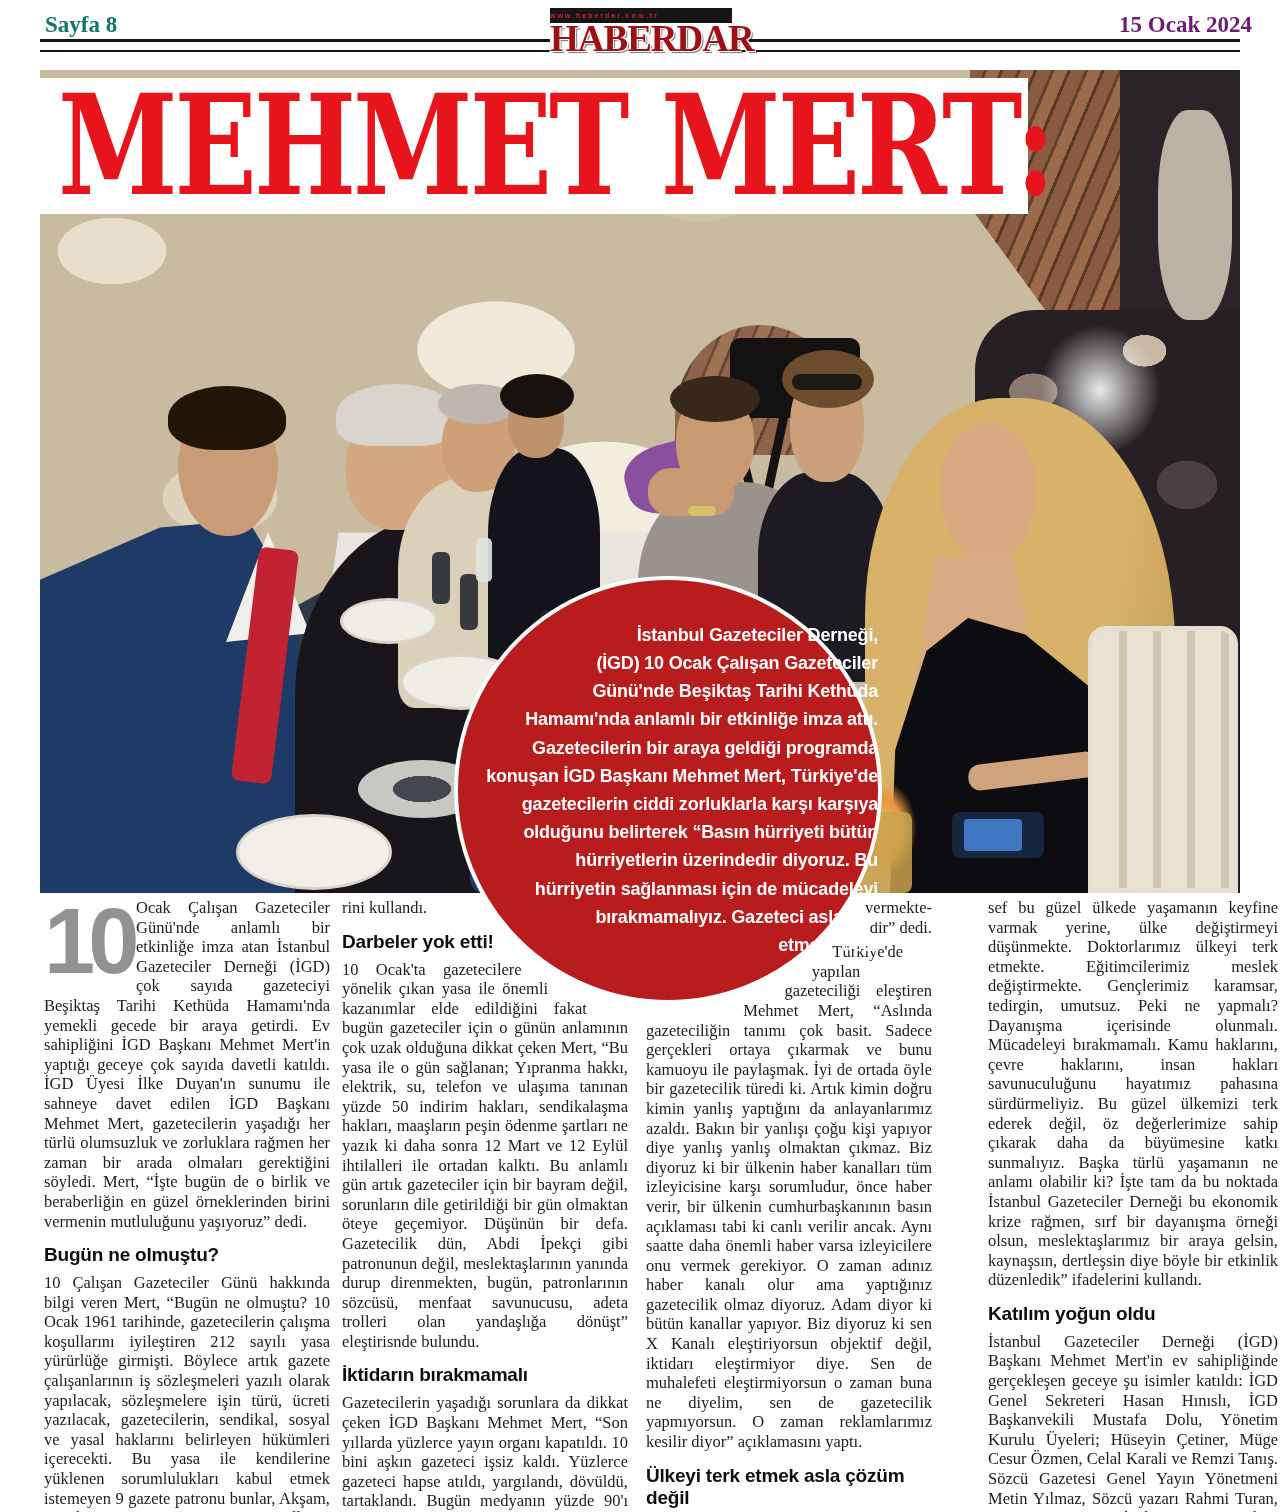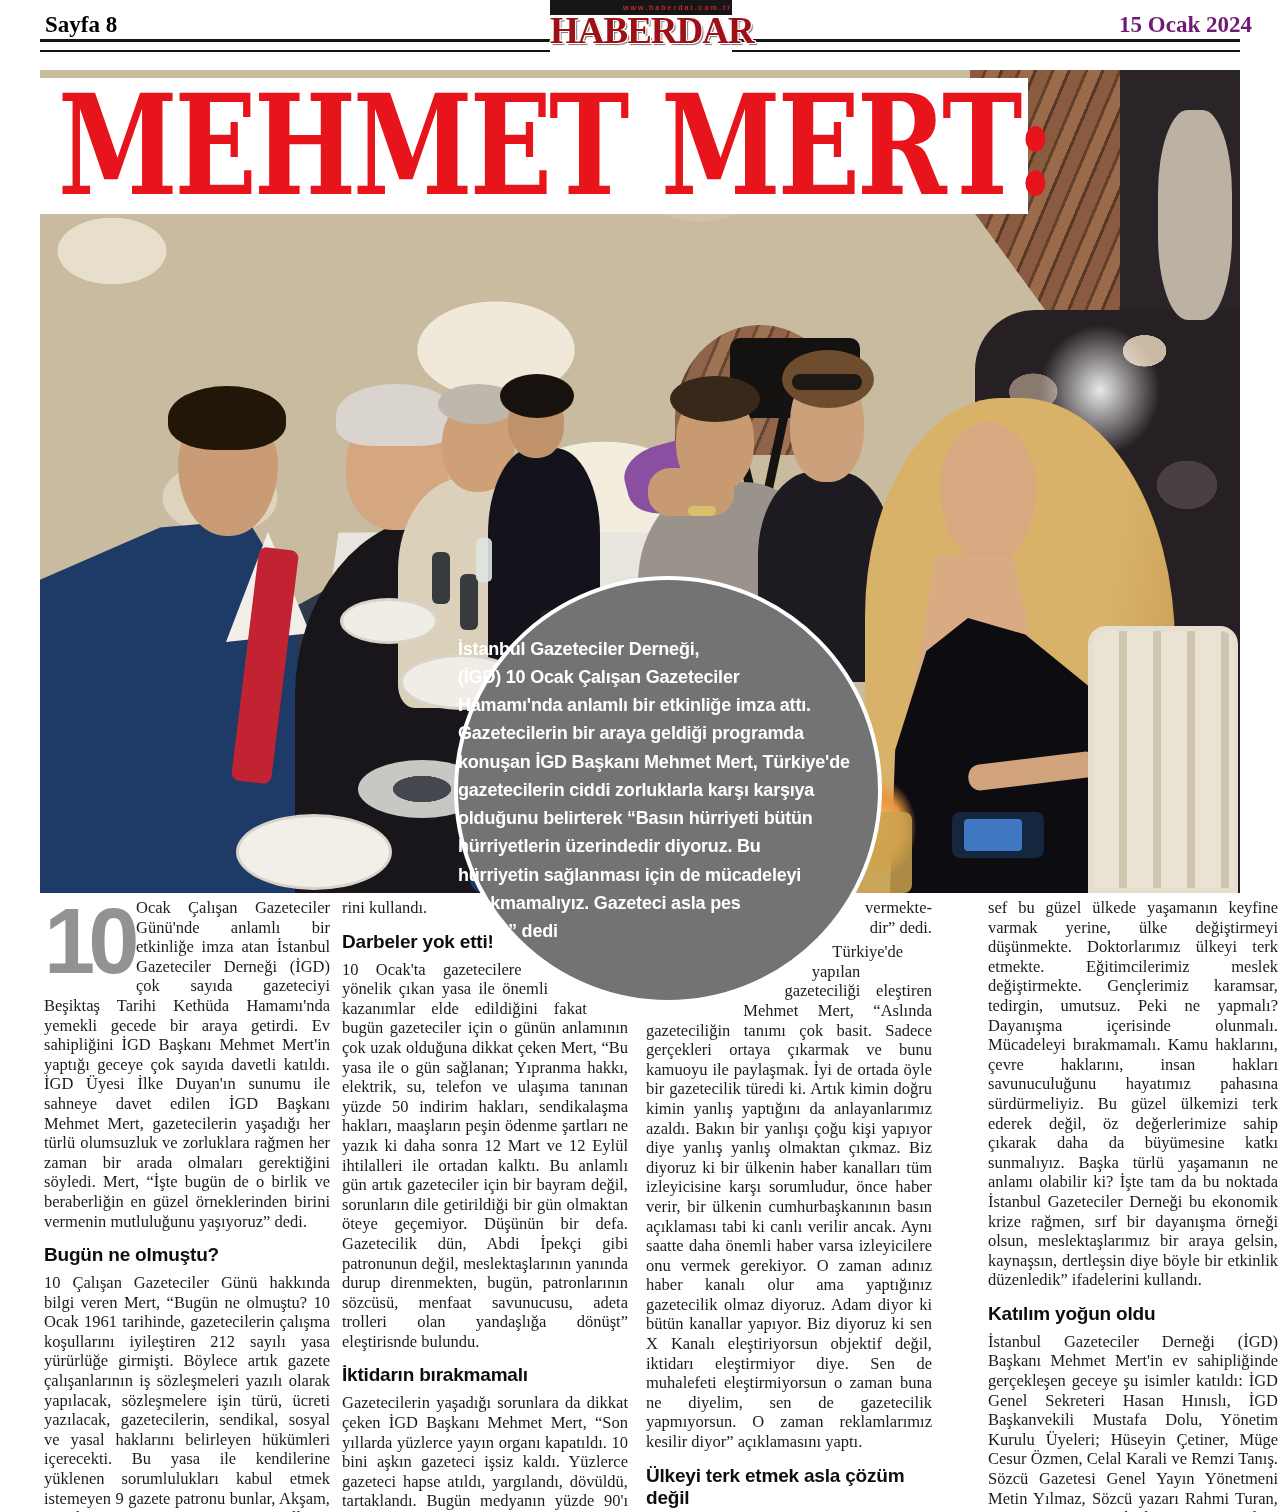--- a/index.html
+++ b/index.html
@@ -1,23 +1,23 @@
 <!DOCTYPE html>
 <html lang="tr"><head>
 <meta charset="utf-8">
 <style>
   html,body{margin:0;padding:0;background:#ffffff;}
   .page{position:relative;width:1280px;height:1512px;background:#fff;overflow:hidden;
         font-family:"Liberation Serif",serif;}
   
-  .mast-label{position:absolute;left:45px;top:12px;font:700 23px/26px "Liberation Serif",serif;color:#000000;}
+  .mast-label{position:absolute;left:45px;top:12px;font:700 23px/26px "Liberation Serif",serif;color:#0f766e;}
   .mast-date{position:absolute;right:28px;top:12px;font:700 23px/26px "Liberation Serif",serif;color:#701a75;}
   .mast-rules{position:absolute;left:40px;top:39px;width:1200px;height:8px;
               border-top:3px solid #141414;border-bottom:2px solid #141414;}
-  .logo-wrap{position:absolute;left:550px;top:0;width:182px;height:60px;background:#fff;z-index:3;text-align:right;}
+  .logo-wrap{position:absolute;left:550px;top:8px;width:182px;height:60px;background:#fff;z-index:3;text-align:left;}
   .logo-banner{height:15px;background:#161616;color:#c9272b;font:700 7px/15px "Liberation Sans",sans-serif;
                letter-spacing:2px;}
   .logo-text{font:700 37px/36px "Liberation Serif",serif;color:#9c1016;letter-spacing:-1px;margin-top:-2px;
              text-shadow:-1px -1px 0 #fff,1px -1px 0 #fff,-1px 1px 0 #fff,1px 1px 0 #fff,2px 2px 1px rgba(0,0,0,.55);}
   
   .photo{position:absolute;left:40px;top:70px;width:1200px;height:823px;overflow:hidden;z-index:1;
     background-color:#c9bb9f;
     background-image:
       radial-gradient(90px 55px at 6% 22%, #e7decb 0 60%, transparent 61%),
       radial-gradient(110px 60px at 24% 12%, #b4a486 0 60%, transparent 61%),
@@ -33,22 +33,22 @@
   .kicker-band{position:absolute;left:40px;top:78px;width:988px;height:136px;background:#ffffff;z-index:4;
                display:flex;align-items:center;}
   .kicker-text{font:700 106px/106px "DejaVu Serif",serif;color:#e8141c;letter-spacing:-3px;white-space:nowrap;
                transform:scale(1.02,1.3);transform-origin:left center;margin-left:18px;}
   .main-head{position:absolute;left:44px;top:212px;width:1200px;height:150px;z-index:4;display:flex;align-items:center;}
   .main-head span{font:700 110px/110px "Liberation Sans",sans-serif;color:#17140f;letter-spacing:-5px;white-space:nowrap;
       transform:scale(0.9,1.5);transform-origin:left center;-webkit-text-stroke:2px #17140f;
       text-shadow:4px 0 0 #fff,-4px 0 0 #fff,0 4px 0 #fff,0 -4px 0 #fff,3px 3px 0 #fff,-3px -3px 0 #fff,3px -3px 0 #fff,-3px 3px 0 #fff;}
   
   .circle{position:absolute;left:454px;top:576px;width:428px;height:428px;border-radius:50%;
-          background:#737373;border:4px solid #ffffff;box-sizing:border-box;z-index:6;
-          display:flex;flex-direction:column;justify-content:center;align-items:flex-start;}
+          background:#b91c1c;border:4px solid #ffffff;box-sizing:border-box;z-index:6;
+          display:flex;flex-direction:column;justify-content:center;align-items:flex-end;}
   .circle div{font:700 18px/28.2px "Liberation Sans",sans-serif;color:#ffffff;text-align:center;white-space:nowrap;letter-spacing:-0.2px;}
   
   .col{position:absolute;top:898px;height:614px;overflow:hidden;z-index:2;}
   .col p{margin:0 0 5px 0;font:16.5px/19.6px "Liberation Serif",serif;color:#1b1b1b;text-align:justify;}
   .colhead{font:700 19px/22px "Liberation Sans",sans-serif;color:#0e0e0e;margin:13px 0 7px 0;letter-spacing:-0.2px;}
   .colhead.center{text-align:center;}
   .dropcap{float:left;width:86px;font:700 92px/74px "Liberation Sans",sans-serif;color:#929292;
            letter-spacing:-7px;margin:6px 6px 0 0;}
   .spill-r{float:right;width:196px;height:120px;shape-outside:circle(224px at 236px -108px);}
   .spill-l{float:left;width:248px;height:120px;shape-outside:circle(224px at 22px -108px);}
@@ -143,20 +143,21 @@
     <div class="ps" style="left:540px;top:756px;width:132px;height:67px;background:#c9976f;border-radius:34px;"></div>
   </div>
 
   <div class="kicker-band">
     <div class="kicker-text">MEHMET MERT:</div>
   </div>
 
   <div class="circle">
     <div>İstanbul Gazeteciler Derneği,</div>
     <div>(İGD) 10 Ocak Çalışan Gazeteciler</div>
+    <div>Günü'nde Beşiktaş Tarihi Kethüda</div>
     <div>Hamamı'nda anlamlı bir etkinliğe imza attı.</div>
     <div>Gazetecilerin bir araya geldiği programda</div>
     <div>konuşan İGD Başkanı Mehmet Mert, Türkiye'de</div>
     <div>gazetecilerin ciddi zorluklarla karşı karşıya</div>
     <div>olduğunu belirterek “Basın hürriyeti bütün</div>
     <div>hürriyetlerin üzerindedir diyoruz. Bu</div>
     <div>hürriyetin sağlanması için de mücadeleyi</div>
     <div>bırakmamalıyız. Gazeteci asla pes</div>
     <div>etmez” dedi</div>
   </div>

